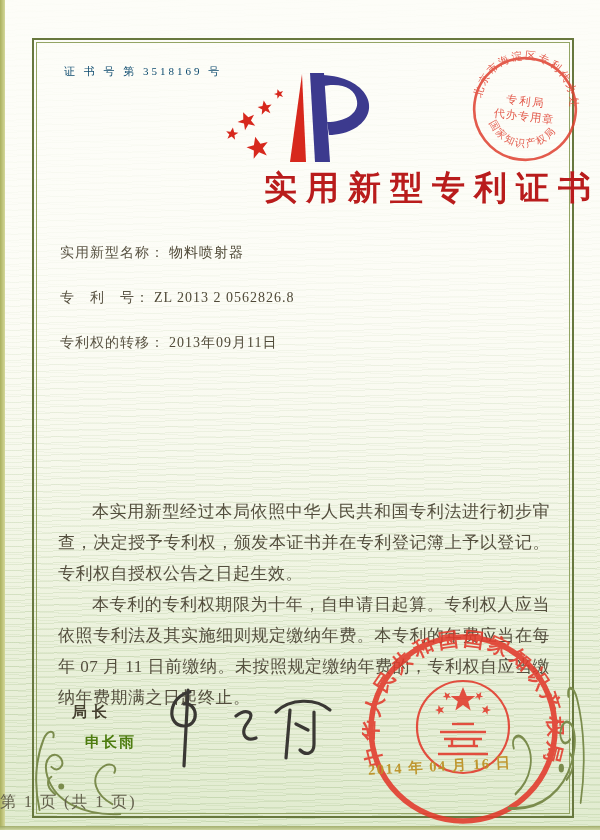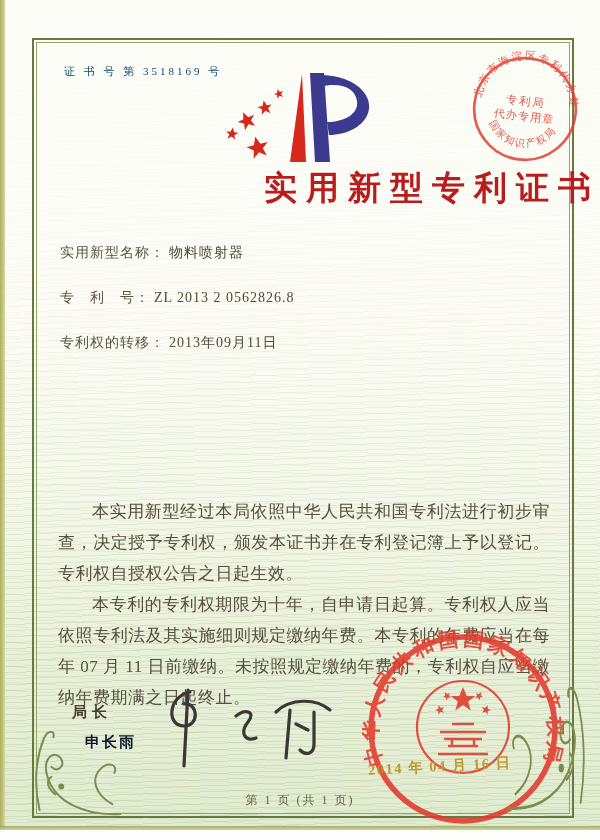--- a/index.html
+++ b/index.html
@@ -31,29 +31,29 @@
   .fields{position:absolute;left:60px;top:243px;right:50px;}
   .field-row{font-size:14px;line-height:19px;margin-bottom:26px;color:#5a5444;}
   .f-label{letter-spacing:1px;}
   .f-value{color:#4f4937;margin-left:4px;letter-spacing:1px;}
   .paragraphs{position:absolute;left:58px;right:50px;top:497px;
     font-size:17px;line-height:1.82;color:#544f3e;text-align:justify;}
   .paragraphs p{margin:0;text-indent:2em;letter-spacing:.5px;}
   .sig-title{position:absolute;left:72px;top:703px;font-size:15px;font-weight:700;
     letter-spacing:5px;color:#45402f;}
   .sig-name{position:absolute;left:85px;top:733px;font-size:15px;font-weight:700;
-    letter-spacing:2px;color:#0f172a;}
+    letter-spacing:2px;color:#4d7c0f;}
   .signature-svg{position:absolute;left:138px;top:686px;width:215px;height:85px;}
   .seal-svg{position:absolute;left:362px;top:628px;width:202px;height:202px;opacity:.88;}
   .seal-date{position:absolute;left:368px;top:757px;font-size:14.5px;font-weight:700;
     color:#bd9327;letter-spacing:1.5px;transform:rotate(-3deg);opacity:.95;}
   .stamp-svg{position:absolute;left:462px;top:46px;width:126px;height:126px;
     opacity:.85;transform:rotate(7deg);}
-  .footer{position:absolute;left:0;right:0;top:792px;text-align:center;
-    font-size:12px;color:#63604c;letter-spacing:2px;}
+  .footer{position:absolute;left:0;right:0;top:792px;text-align:left;
+    font-size:16px;color:#63604c;letter-spacing:2px;}
   .flourish-l{position:absolute;left:25px;top:700px;width:100px;height:118px;}
   .flourish-r{position:absolute;left:505px;top:642px;width:88px;height:172px;}
   .defs{position:absolute;width:0;height:0;}
 </style>
 </head>
 <body>
 
 <svg class="defs">
   <defs>
     <polygon id="star" points="0,-10 2.9,-3.1 9.5,-3.1 4.0,1.2 5.9,8.1 0,3.8 -5.9,8.1 -4.0,1.2 -9.5,-3.1 -2.9,-3.1"></polygon>

